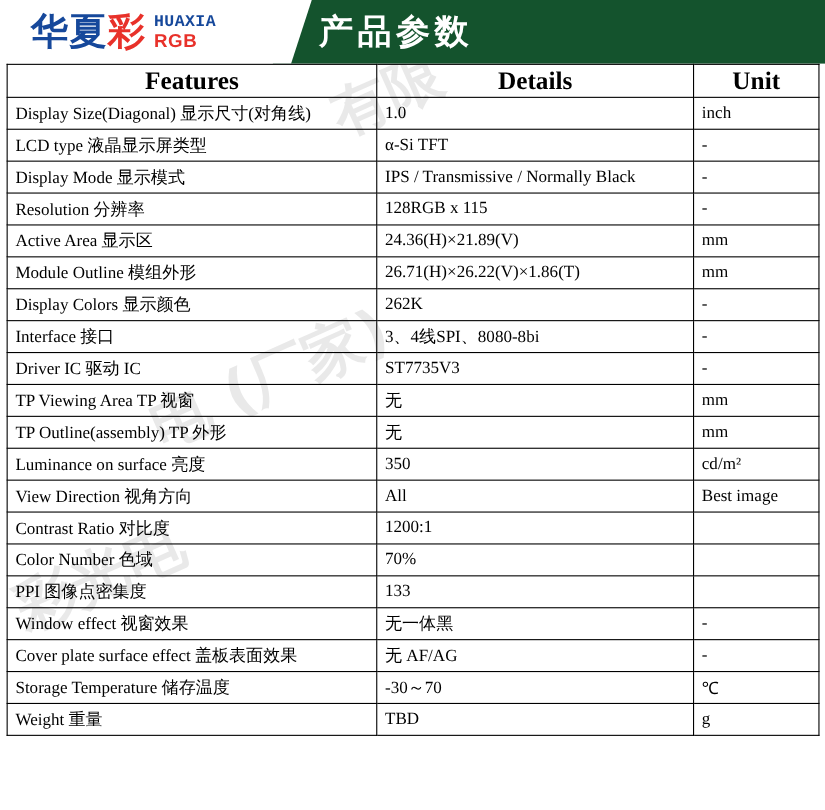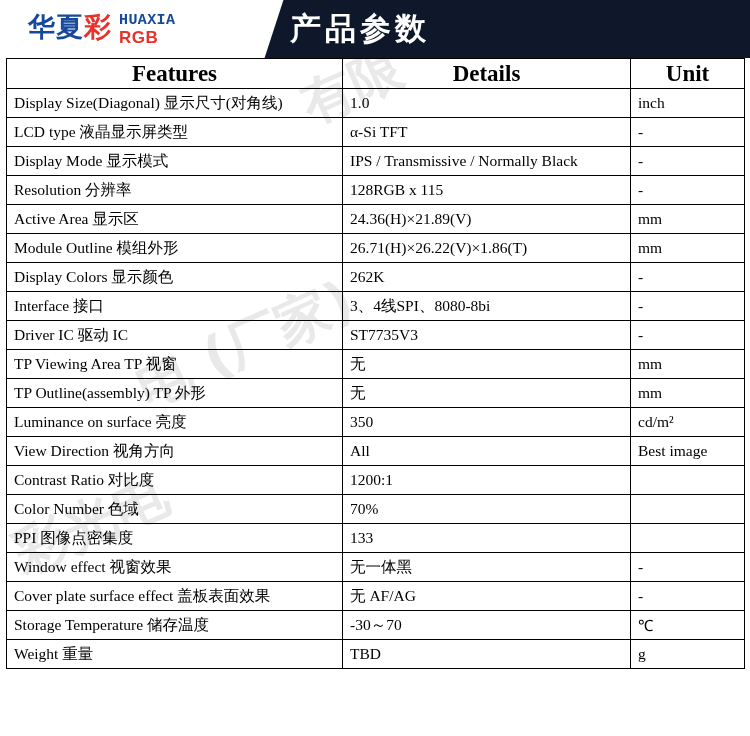--- a/index.html
+++ b/index.html
@@ -28,23 +28,23 @@
     width: 248px;
     background: #ffffff;
     display: flex;
     align-items: center;
     padding-left: 28px;
     box-sizing: border-box;
     position: relative;
     z-index: 3;
   }
   .logo-cn {
-    font-family: Liberation Mono, monospace;
-    font-weight: bold;
-    font-size: 27px;
+    font-family: Liberation Sans, sans-serif;
+    font-weight: bold;
+    font-size: 34px;
     letter-spacing: 1px;
     color: #1a4fa0;
     line-height: 1;
   }
   .logo-cn .c1 { color: #16489b; }
   .logo-cn .c2 { color: #16489b; }
   .logo-cn .c3 { color: #e8312a; }
   .logo-right {
     margin-left: 7px;
     display: flex;
@@ -62,21 +62,21 @@
   .logo-rgb {
     font-family: "Liberation Sans", sans-serif;
     font-weight: bold;
     font-size: 17px;
     color: #e8312a;
     letter-spacing: 0.5px;
     margin-top: 1px;
   }
   .banner {
     flex: 1;
-    background: #0f172a;
+    background: #14532d;
     position: relative;
     display: flex;
     align-items: center;
   }
   .banner:before {
     
     content: "";
     position: absolute;
     left: -34px;
     top: 0;

